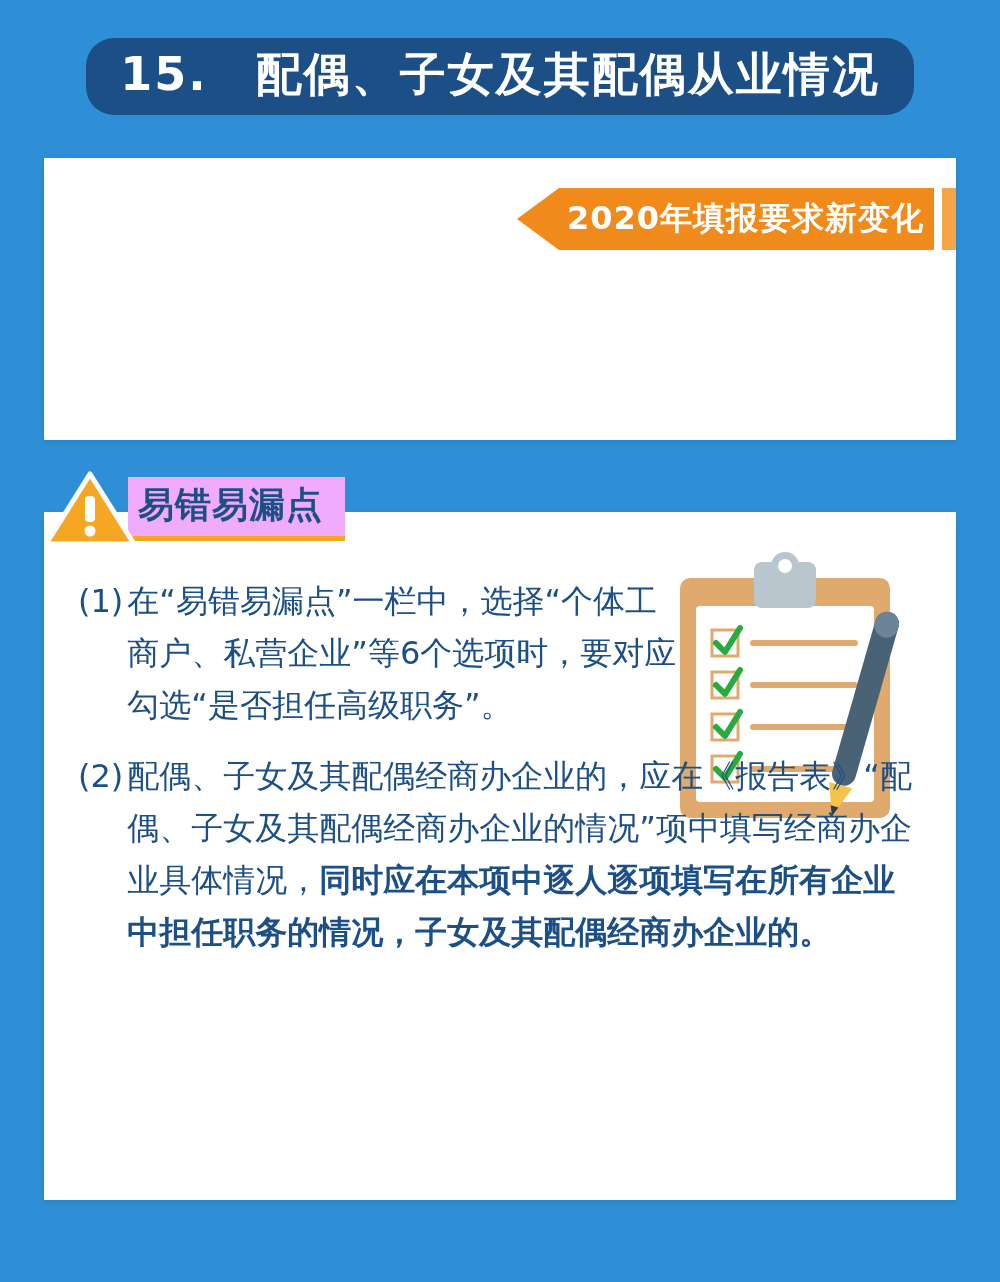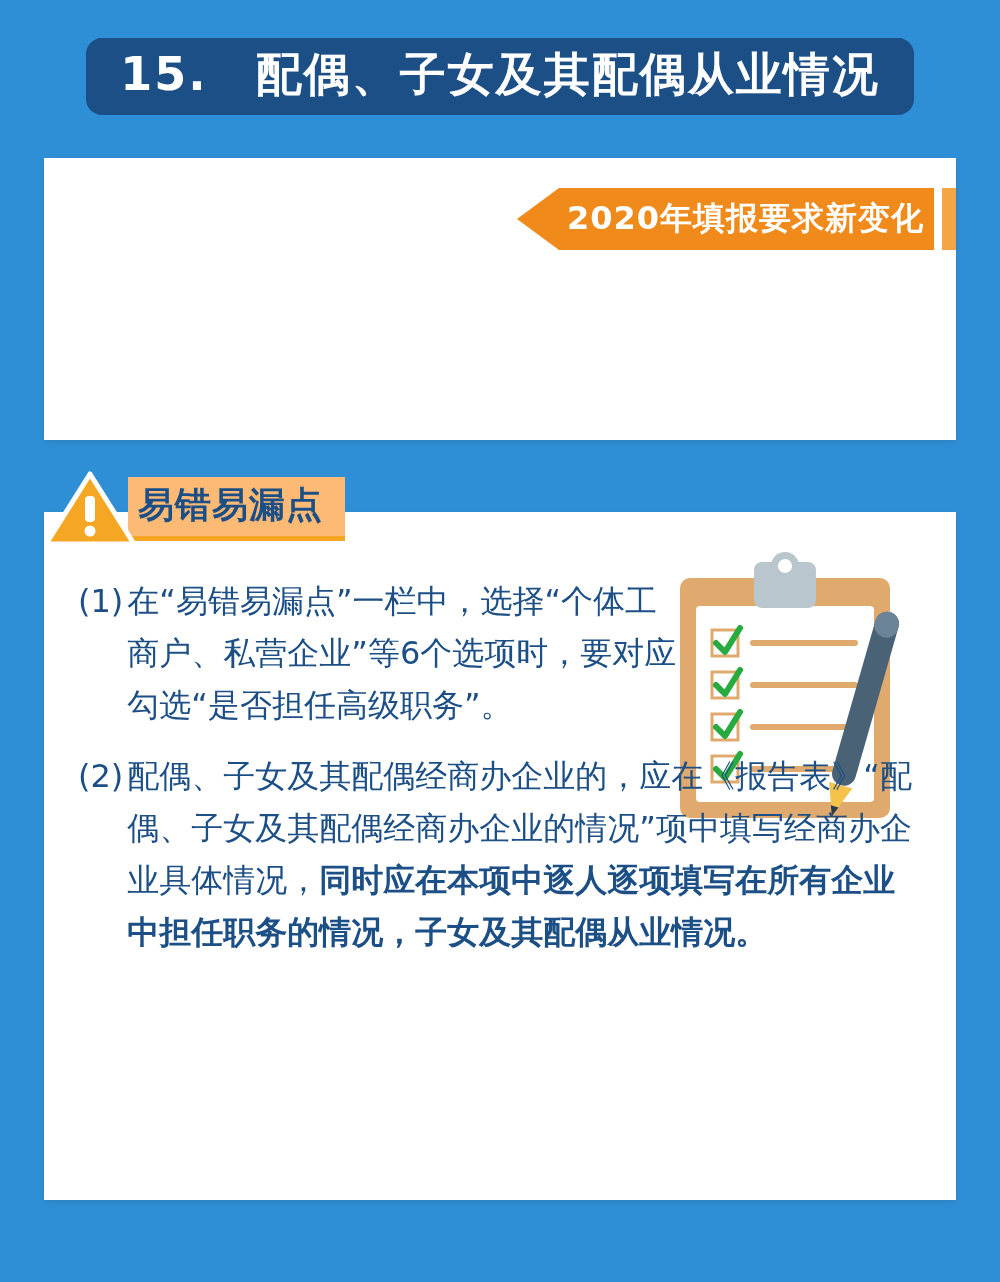--- a/index.html
+++ b/index.html
@@ -20,21 +20,21 @@
     position: absolute;
     left: 0;
     top: 38px;
     width: 1000px;
     display: flex;
     justify-content: center;
   }
   .title-pill {
     background: #1c4f86;
     color: #ffffff;
-    border-radius: 16px;
+    border-radius: 28px;
     padding: 10px 34px 14px 34px;
     font-size: 46px;
     font-weight: bold;
     letter-spacing: 2px;
     line-height: 1.15;
     white-space: nowrap;
     font-family: "DejaVu Sans", "Liberation Sans", sans-serif;
   }
 
   
@@ -112,21 +112,21 @@
     align-items: center;
     z-index: 5;
   }
   .warn-tri {
     position: relative;
     width: 92px;
     height: 78px;
   }
   .warn-tri svg { display: block; }
   .warn-chip {
-    background: #fdba74;
+    background: #f0abfc;
     border-bottom: 5px solid #f5a623;
     padding: 4px 22px 6px 10px;
     margin-left: -8px;
   }
   .warn-chip span {
     font-size: 36px;
     font-weight: bold;
     color: #1c4f86;
     letter-spacing: 1px;
     font-family: "DejaVu Sans", "Liberation Sans", sans-serif;
@@ -249,16 +249,16 @@
   </div>
 
   <div class="tips-body">
     <div class="tip tip-1">
       <span class="tip-num">(1)</span>
       <span>在“易错易漏点”一栏中，选择“个体工商户、私营企业”等6个选项时，要对应勾选“是否担任高级职务”。</span>
     </div>
 
     <div class="tip tip-2">
       <span class="tip-num">(2)</span>
-      <span><span>配偶、子女及其配偶经商办企业的，应在《报告表》“配偶、子女及其配偶经商办企业的情况”项中填写经商办企业具体情况，</span><b>同时应在本项中逐人逐项填写在所有企业中担任职务的情况，子女及其配偶从业情况。</b></span>
+      <span><span>配偶、子女及其配偶经商办企业的，应在《报告表》“配偶、子女及其配偶经商办企业的情况”项中填写经商办企业具体情况，</span><b>同时应在本项中逐人逐项填写在所有企业中担任职务的情况，子女及其配偶经商办企业的。</b></span>
     </div>
   </div>
 </div>
 
 </body></html>

